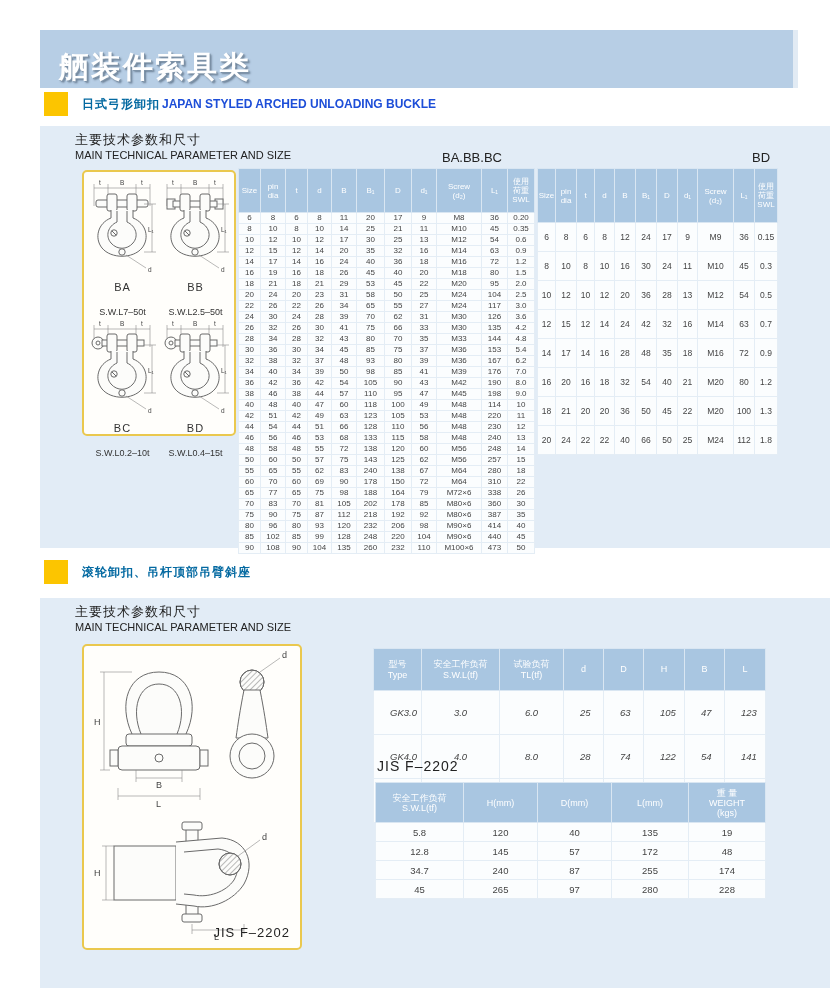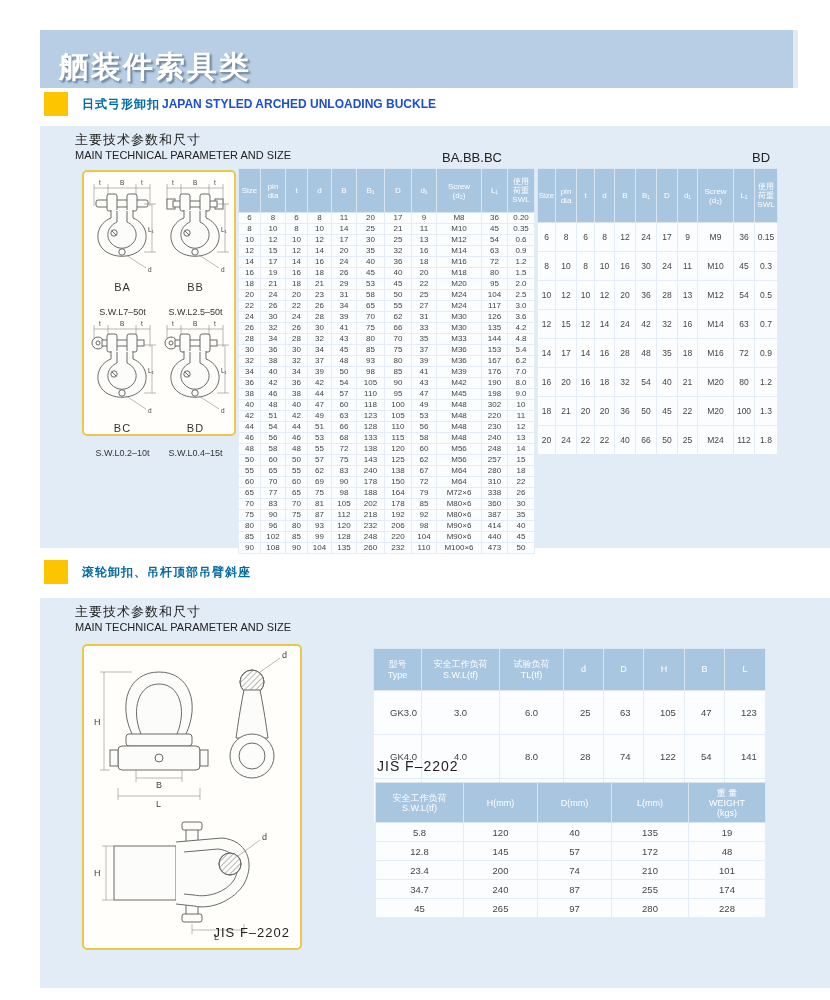--- a/index.html
+++ b/index.html
@@ -70,21 +70,21 @@
   #tbl-main { left:198px; top:42px; width:296px; }
   #tbl-main th { height:44px; font-size:8px; line-height:9px; }
   #tbl-main td { height:10.7px; font-size:8px; line-height:10px; padding:0; }
   
   #tbl-bd { left:497px; top:42px; width:240px; }
   #tbl-bd th { height:54px; font-size:8px; line-height:9px; }
   #tbl-bd td { height:29px; font-size:8.5px; padding:0; }
   
   #tbl-gk { left:333px; top:50px; width:392px; }
   #tbl-gk th { height:42px; font-size:9px; line-height:11px; }
-  #tbl-gk td { height:19px; font-size:9.5px; padding:16px; }
+  #tbl-gk td { height:19px; font-size:9.5px; padding:16px;font-style:italic; }
   
   #tbl-jis { left:335px; top:184px; width:390px; }
   #tbl-jis th { height:40px; font-size:9px; line-height:10px; }
   #tbl-jis td { height:19px; font-size:9.5px; padding:0; }
   .jis-label { position:absolute; left:337px; top:160px; font-size:14px; color:#222; letter-spacing:1px; }
 </style>
 </head>
 <body>
 
 <div class="banner">
@@ -484,21 +484,21 @@
         <tr>
           <td>40</td>
           <td>48</td>
           <td>40</td>
           <td>47</td>
           <td>60</td>
           <td>118</td>
           <td>100</td>
           <td>49</td>
           <td>M48</td>
-          <td>302</td>
+          <td>114</td>
           <td>10</td>
         </tr>
         <tr>
           <td>42</td>
           <td>51</td>
           <td>42</td>
           <td>49</td>
           <td>63</td>
           <td>123</td>
           <td>105</td>
@@ -969,27 +969,20 @@
           <td>19</td>
         </tr>
         <tr>
           <td>12.8</td>
           <td>145</td>
           <td>57</td>
           <td>172</td>
           <td>48</td>
         </tr>
         <tr>
-          <td>23.4</td>
-          <td>200</td>
-          <td>74</td>
-          <td>210</td>
-          <td>101</td>
-        </tr>
-        <tr>
           <td>34.7</td>
           <td>240</td>
           <td>87</td>
           <td>255</td>
           <td>174</td>
         </tr>
         <tr>
           <td>45</td>
           <td>265</td>
           <td>97</td>

